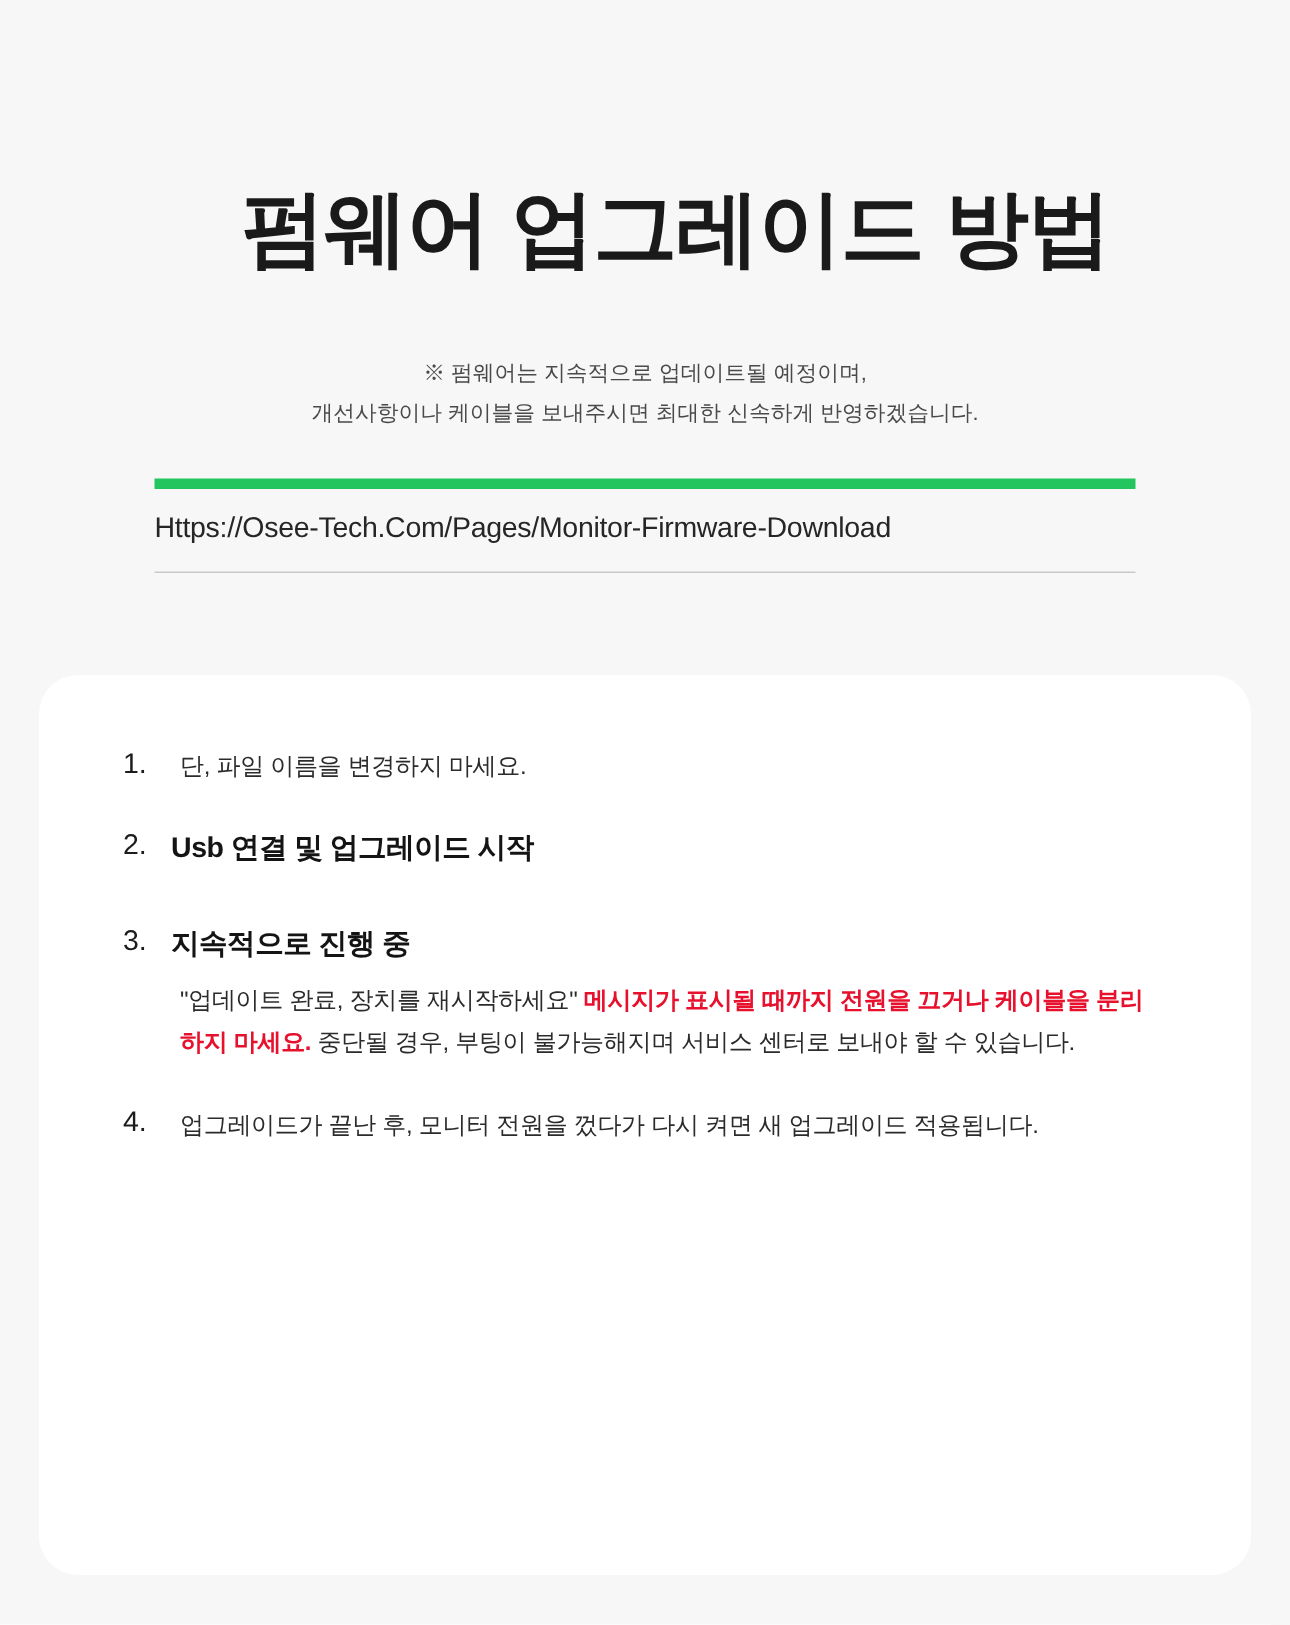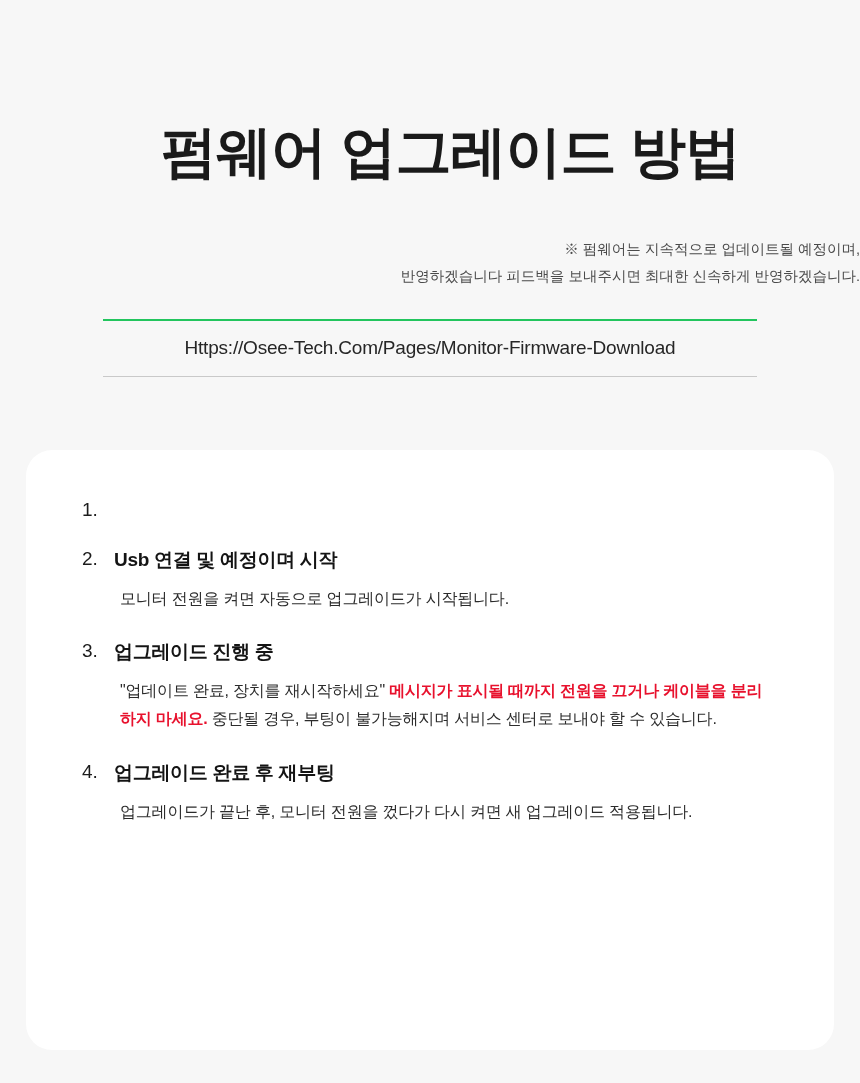--- a/index.html
+++ b/index.html
@@ -28,37 +28,36 @@
     font-weight: 700;
     letter-spacing: -1px;
     color: #1a1a1a;
     padding-top: 82px;
     line-height: 1.15;
     padding-left: 41px;
   }
 
   
   .note {
-    text-align: right;
+    text-align: center;
     margin-top: 52px;
     color: #4a4a4a;
     font-size: 14.5px;
     line-height: 1.9;
   }
   .note div {
     white-space: nowrap;
   }
 
   
   .link-band {
     margin: 28px auto 0 auto;
     width: 654px;
-    border-top: 2px solid #22c55e;
+    border-top: 7px solid #22c55e;
     border-bottom: 1px solid #c9c9c9;
-    text-align: center;
     padding: 16px 0 17px 0;
   }
   .link-band .url {
     font-size: 19px;
     color: #262626;
     letter-spacing: -0.2px;
   }
 
   
   .card {
@@ -115,53 +114,52 @@
 </style>
 </head>
 <body>
 
 <div class="page">
 
   <h1 class="title">펌웨어 업그레이드 방법</h1>
 
   <div class="note">
     <div>※ 펌웨어는 지속적으로 업데이트될 예정이며,</div>
-    <div>반영하겠습니다 피드백을 보내주시면 최대한 신속하게 반영하겠습니다.</div>
+    <div>개선사항이나 케이블을 보내주시면 최대한 신속하게 반영하겠습니다.</div>
   </div>
 
   <div class="link-band">
     <div class="url">Https://Osee-Tech.Com/Pages/Monitor-Firmware-Download</div>
   </div>
 
   <div class="card">
 
     <div class="step">
       <div class="step-num">1.</div>
       <div class="step-body">
+        <div class="step-line">단, 파일 이름을 변경하지 마세요.</div>
       </div>
     </div>
 
     <div class="step">
       <div class="step-num">2.</div>
       <div class="step-body">
-        <div class="step-title">Usb 연결 및 예정이며 시작</div>
-        <div class="step-line">모니터 전원을 켜면 자동으로 업그레이드가 시작됩니다.</div>
+        <div class="step-title">Usb 연결 및 업그레이드 시작</div>
       </div>
     </div>
 
     <div class="step">
       <div class="step-num">3.</div>
       <div class="step-body">
-        <div class="step-title">업그레이드 진행 중</div>
+        <div class="step-title">지속적으로 진행 중</div>
         <div class="step-line wrap"><span>"업데이트 완료, 장치를 재시작하세요" </span><span class="hl">메시지가 표시될 때까지 전원을 끄거나 케이블을 분리하지 마세요.</span><span> 중단될 경우, 부팅이 불가능해지며 서비스 센터로 보내야 할 수 있습니다.</span></div>
       </div>
     </div>
 
     <div class="step">
       <div class="step-num">4.</div>
       <div class="step-body">
-        <div class="step-title">업그레이드 완료 후 재부팅</div>
         <div class="step-line">업그레이드가 끝난 후, 모니터 전원을 껐다가 다시 켜면 새 업그레이드 적용됩니다.</div>
       </div>
     </div>
 
   </div>
 </div>
 
 </body></html>

